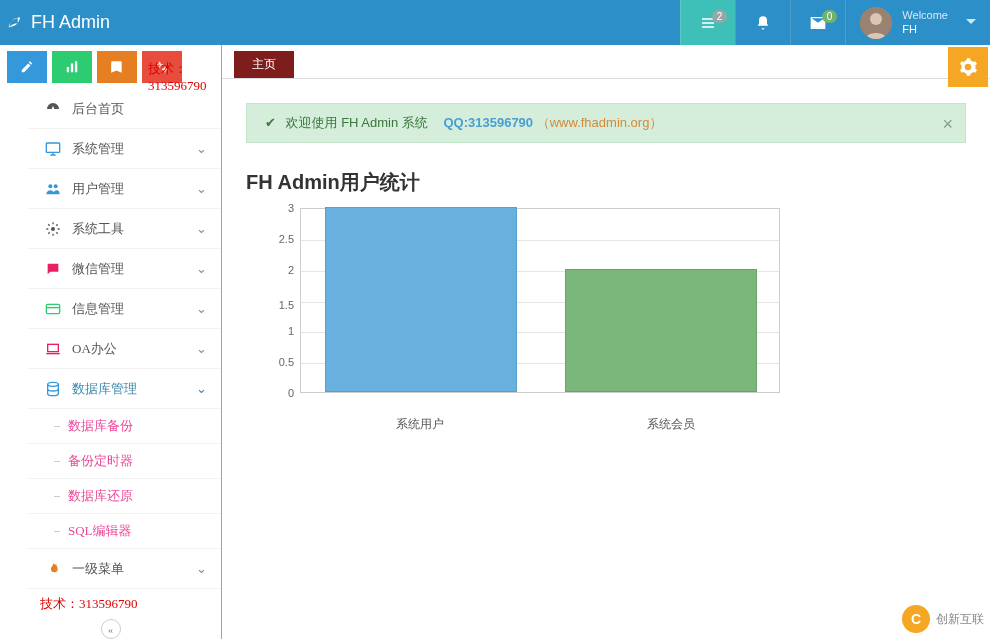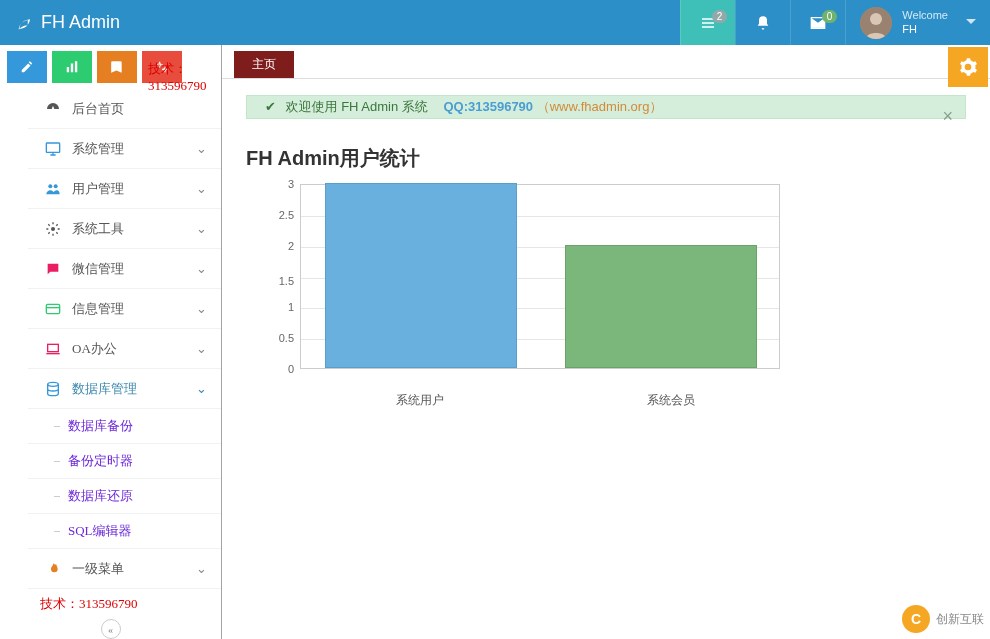--- a/index.html
+++ b/index.html
@@ -1,19 +1,19 @@
 <!DOCTYPE html>
 <html><head>
   <meta charset="utf-8">
   <style>
     * { margin: 0; padding: 0; box-sizing: border-box; }
     body { font-family: "Microsoft YaHei", Arial, sans-serif; font-size: 13px; color: #555; background: #fff; width: 990px; height: 639px; overflow: hidden; position: relative; }
     
     .topbar { height: 45px; background: #2c8fc7; display: flex; align-items: center; color: #fff; }
-    .logo { display: flex; align-items: center; padding: 0 15px; font-size: 18px; font-weight: 300; }
+    .logo { display: flex; padding: 0 5px; font-size: 18px; font-weight: 300; }
     .logo svg { margin-right: 8px; }
     .spacer { flex: 1; }
     .top-btn { width: 55px; height: 45px; display: flex; align-items: center; justify-content: center; border-left: 1px solid rgba(255,255,255,0.15); position: relative; cursor: pointer; }
     .top-btn.teal { background: #3ec0b8; }
     .badge { position: absolute; top: 10px; right: 8px; background: #93a8a8; color: #fff; font-size: 10px; border-radius: 8px; padding: 1px 5px; min-width: 14px; text-align: center; }
     .badge.green { background: #6fb36f; }
     .user-box { height: 45px; display: flex; align-items: center; padding: 0 14px; border-left: 1px solid rgba(255,255,255,0.15); cursor: pointer; }
     .avatar { width: 32px; height: 32px; border-radius: 50%; background: #8a8a8a; margin-right: 10px; overflow: hidden; display:flex; align-items:center; justify-content:center; }
     .user-text { font-size: 11px; line-height: 1.2; }
     .user-text .w { color: #d4e9f6; }
@@ -28,34 +28,34 @@
     .tb-orange { background: #e67e22; }
     .tb-red { background: #e74c3c; }
     
     .menu { list-style: none; padding-left: 28px; }
     .menu-item { display: flex; align-items: center; height: 40px; padding: 0 14px; border-bottom: 1px solid #f2f2f2; cursor: pointer; position: relative; }
     .menu-item .icon { width: 22px; display: flex; justify-content: center; margin-right: 8px; }
     .menu-item .chev { margin-left: auto; color: #888; }
     .menu-item.active { color: #3a87ad; }
     .menu-item.active .chev { color: #3a87ad; transform: rotate(0deg); }
     .submenu { list-style: none; }
-    .submenu li { height: 35px; display: flex; align-items: center; padding-left: 40px; border-bottom: 1px solid #f2f2f2; cursor: pointer; color: #6d28d9; position: relative; }
+    .submenu li { height: 35px; display: flex; align-items: center; padding-left: 40px; border-bottom: 1px solid #f2f2f2; cursor: pointer; color: #ec4899; position: relative; }
     .submenu li::before { content:""; position:absolute; left:26px; top:50%; width:6px; height:1px; background:#ccc; }
     
     .tech1 { position: absolute; left: 148px; top: 15px; color: #d00; font-size: 13px; z-index: 10; }
     .tech2 { color: #d00; font-size: 13px; padding: 6px 0 0 40px; }
     .collapse-btn { width: 20px; height: 20px; border: 1px solid #ccc; border-radius: 50%; display: flex; align-items: center; justify-content: center; margin: 6px auto; cursor: pointer; color:#888; font-size:10px; }
     
     .content { flex: 1; background: #fff; position: relative; }
     .tabs { display: flex; align-items: center; padding: 6px 8px 0 8px; border-bottom: 1px solid #ddd; }
     .tab { background: #7f1d1d; color: #fff; padding: 5px 18px; font-size: 12px; margin-left: 4px; cursor: pointer; }
     .settings-btn { position: absolute; right: 2px; top: 2px; width: 40px; height: 40px; background: #f5a623; display: flex; align-items: center; justify-content: center; cursor: pointer; }
     
     .inner { padding: 16px 24px; }
-    .alert { background: #d5eedb; border: 1px solid #c3e6cb; padding: 2px 18px; color: #3c763d; position: relative; }
+    .alert { background: #d5eedb; border: 1px solid #c3e6cb; padding: 10px 18px; color: #3c763d; position: relative; margin-top: 8px; }
     .alert .check { color:#3c763d; margin-right:6px; }
     .alert .qq { color: #4a9ed1; margin-left: 12px; font-weight: bold; }
     .alert .link { color: #d18b3a; }
     .alert .close { position: absolute; right: 12px; top: 10px; cursor: pointer; color: #85a088; font-size: 18px; }
     
     .chart-title { font-size: 20px; font-weight: bold; color: #333; margin: 26px 0 12px 0; }
     .chart { position: relative; width: 520px; height: 220px; margin-left: 18px; }
     .chart-plot { position: absolute; left: 36px; top: 0; width: 480px; height: 185px; border: 1px solid #ccc; }
     .grid-line { position: absolute; left: 0; width: 100%; border-top: 1px solid #e5e5e5; }
     .ytick { position: absolute; left: 0; width: 30px; text-align: right; font-size: 11px; color: #666; transform: translateY(-50%); }

